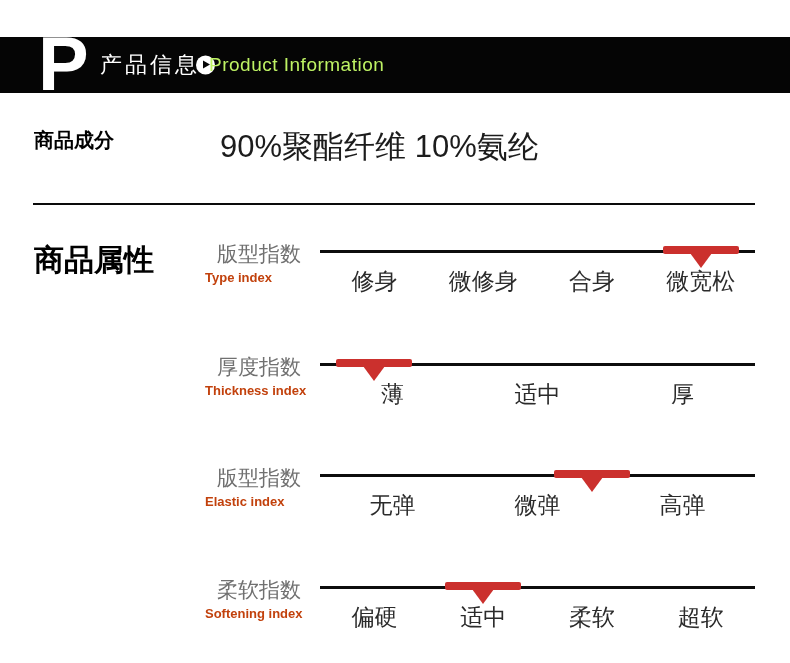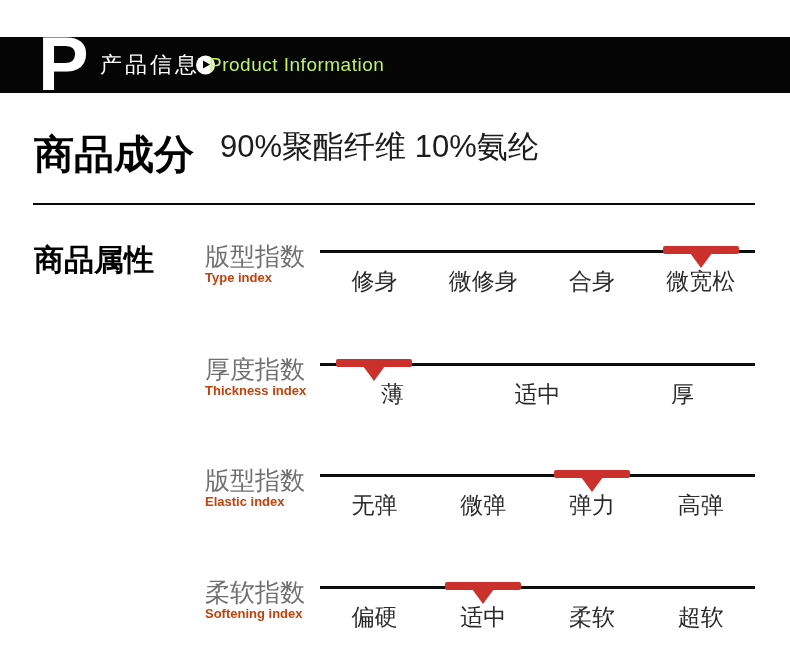--- a/index.html
+++ b/index.html
@@ -66,21 +66,21 @@
     font-size: 19px;
     font-weight: 400;
     letter-spacing: 0.5px;
     white-space: nowrap;
   }
 
   
   .composition-label {
     position: absolute;
     left: 34px; top: 127px;
-    font-size: 40px;
+    font-size: 20px;
     font-weight: bold;
     color: #000000;
     white-space: nowrap;
   }
   .composition-value {
     position: absolute;
     left: 203px; top: 126px;
     font-size: 31px;
     font-weight: 400;
     color: #1c1c1c;
@@ -108,22 +108,22 @@
 
   .attr-row {
     position: absolute;
     left: 0;
     width: 790px;
     height: 70px;
   }
   .attr-label { position: absolute; left: 205px; top: 0; width: 112px; }
   .attr-label-cn {
     position: absolute;
-    left: 0; top: -4px;
-    font-size: 25px;
+    left: 12px; top: -4px;
+    font-size: 21px;
     font-weight: 400;
     color: #707070;
     white-space: nowrap;
   }
   .attr-label-en {
     position: absolute;
     left: 0; top: 26px;
     font-size: 13px;
     font-weight: bold;
     color: #c2410c;
@@ -239,21 +239,20 @@
     </div>
     <div class="attr-track">
       <div class="track-line"></div>
       <div class="marker" style="left: 233.875px;">
         <div class="marker-bar"></div>
         <div class="marker-tri"></div>
       </div>
       <div class="options">
             <span class="option">无弹</span>
             <span class="option">微弹</span>
-            <span class="option">弹力</span>
             <span class="option">高弹</span>
           </div>
     </div>
   </div>
 
   <div class="attr-row" style="top: 580px;">
     <div class="attr-label">
       <div class="attr-label-cn">柔软指数</div>
       <div class="attr-label-en">Softening index</div>
     </div>

